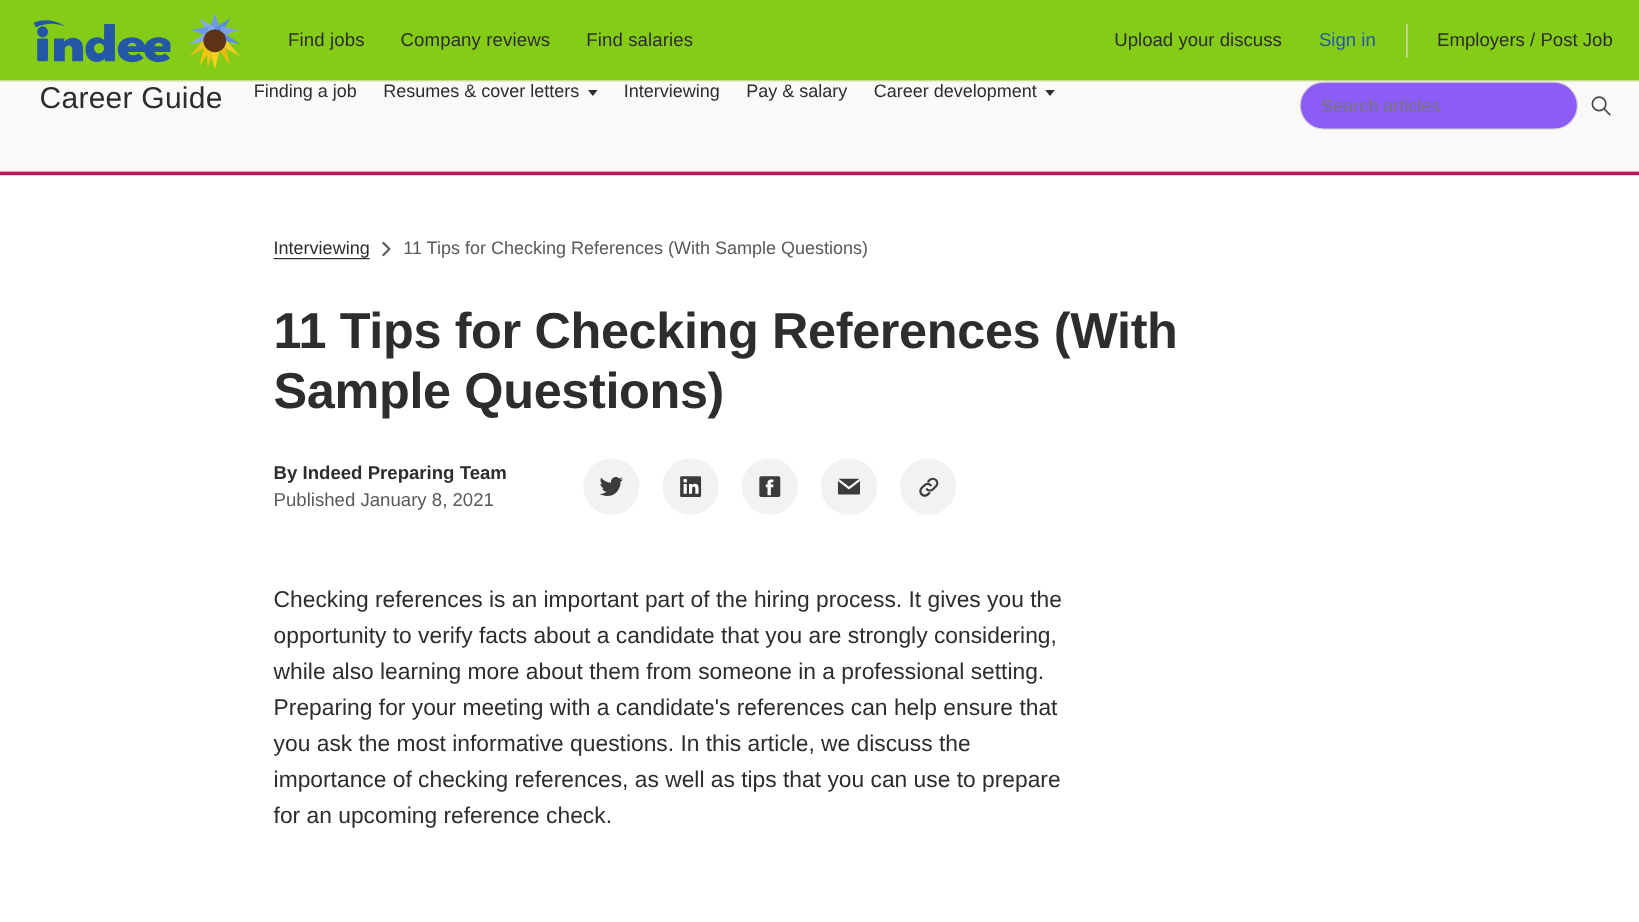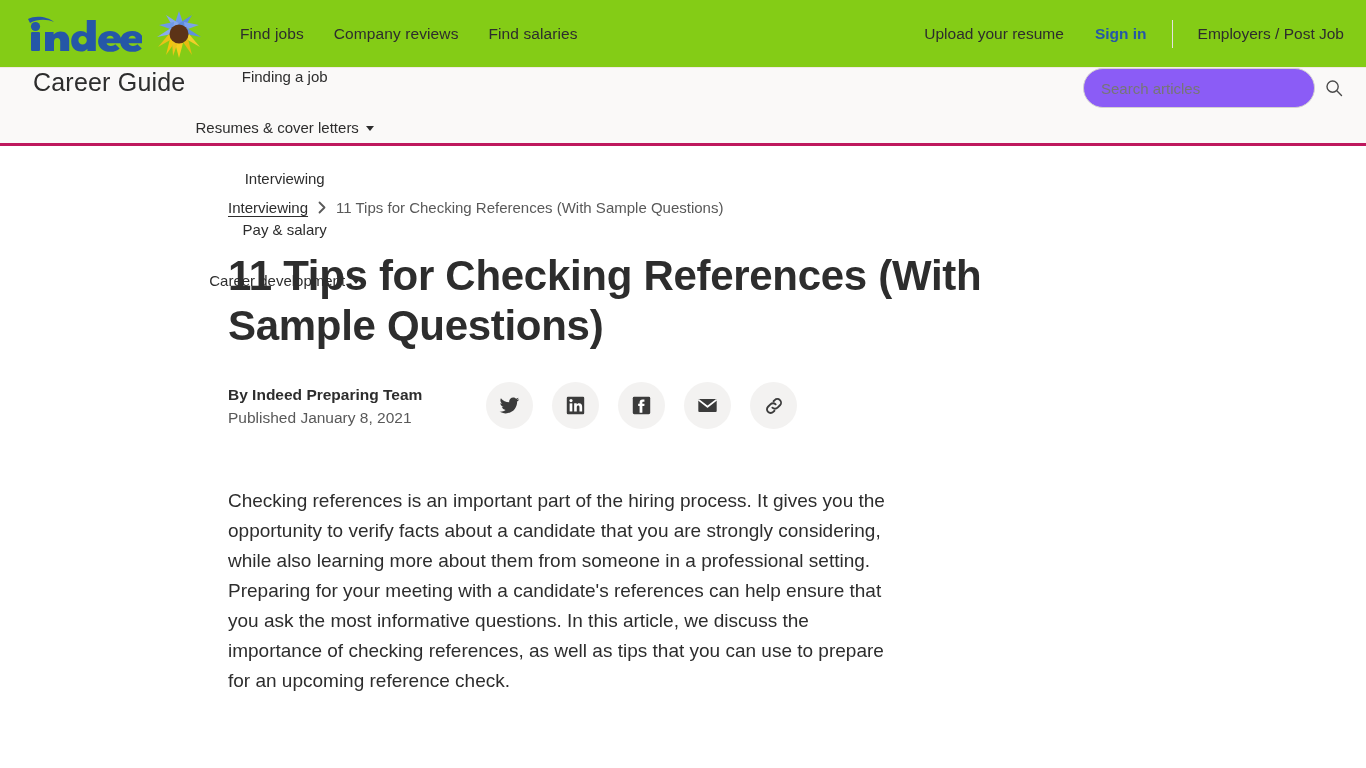--- a/index.html
+++ b/index.html
@@ -71,21 +71,21 @@
     font-size: 15.5px;
     color: #2d2d2d;
     text-decoration: none;
     white-space: nowrap;
     cursor: pointer;
   }
 
   .signin-link {
     font-size: 15.5px;
     color: #2557a7;
-    font-weight: bold;
+    font-weight: normal;
     text-decoration: none;
     white-space: nowrap;
     margin-left: 31px;
     cursor: pointer;
   }
 
   .divider-v {
     width: 1px;
     height: 28px;
     background: #e4e2e0;
@@ -115,23 +115,22 @@
     font-size: 25px;
     color: #2d2d2d;
     font-weight: normal;
     letter-spacing: 0.2px;
     white-space: nowrap;
   }
 
   .guide-nav {
     display: flex;
     align-items: center;
-    gap: 34px;
-    margin-left: 10px;
-    flex-direction: column;
+    gap: 22px;
+    margin-left: 26px;
   }
 
   .guide-nav-item {
     display: inline-flex;
     align-items: center;
     gap: 7px;
     font-size: 15px;
     color: #2d2d2d;
     text-decoration: none;
     white-space: nowrap;
@@ -313,21 +312,21 @@
     </svg>
   </a>
 
   <nav class="top-nav">
     <a class="top-nav-link" href="#">Find jobs</a>
     <a class="top-nav-link" href="#">Company reviews</a>
     <a class="top-nav-link" href="#">Find salaries</a>
   </nav>
 
   <div class="top-right">
-    <a class="upload-link" href="#">Upload your resume</a>
+    <a class="upload-link" href="#">Upload your discuss</a>
     <a class="signin-link" href="#">Sign in</a>
     <span class="divider-v"></span>
     <a class="employers-link" href="#">Employers / Post Job</a>
   </div>
 </header>
 
 <div class="guidebar">
   <a class="guide-title" href="#" style="text-decoration:none;">Career Guide</a>
 
   <nav class="guide-nav">

